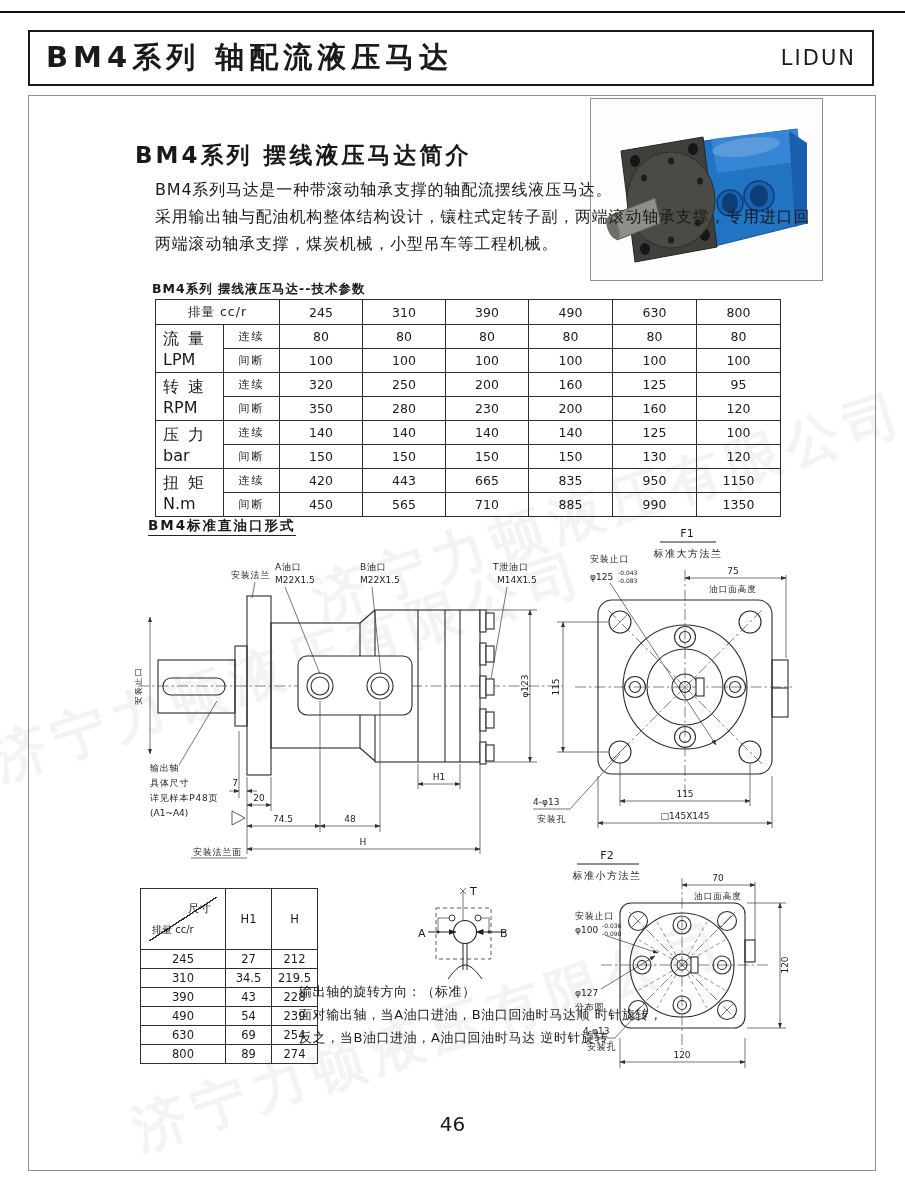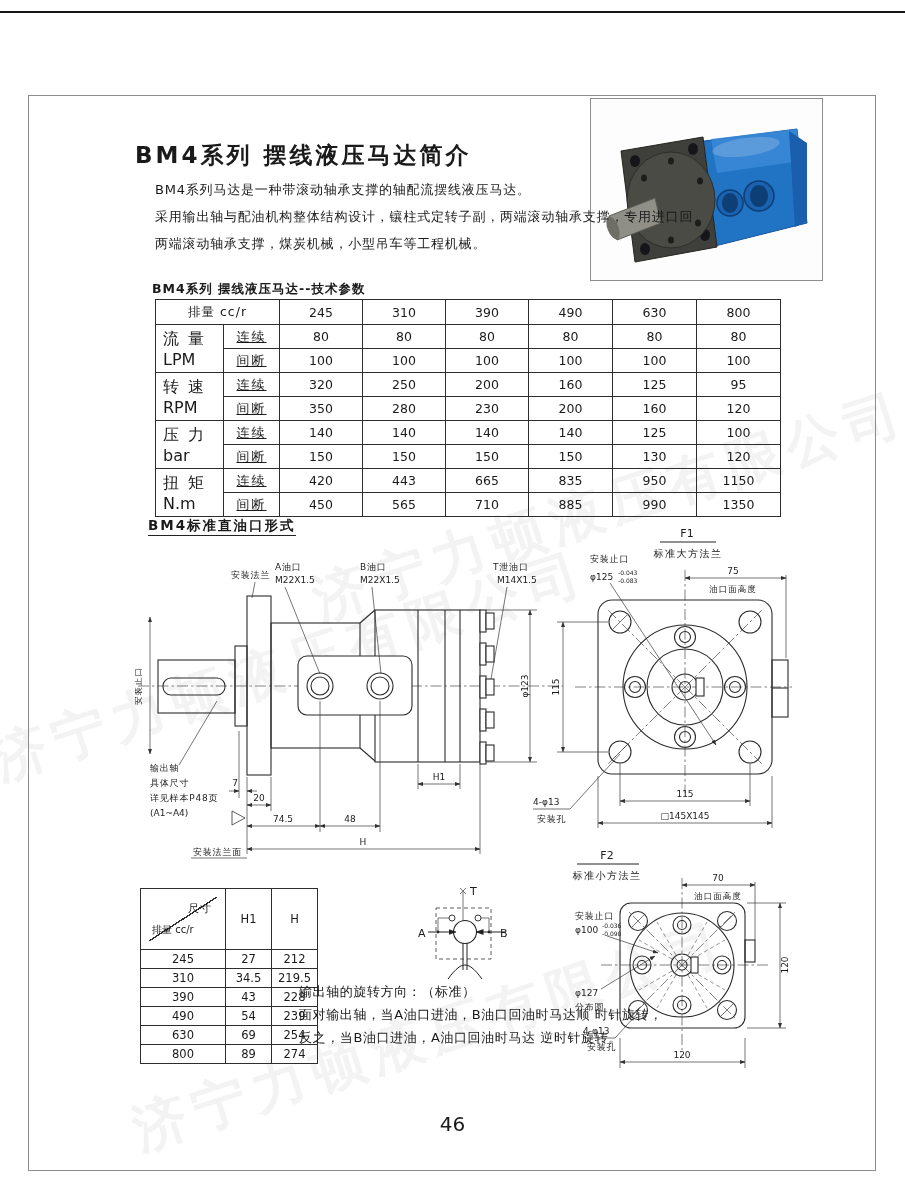--- a/index.html
+++ b/index.html
@@ -8,28 +8,28 @@
   .abs{position:absolute;}
   
   .topline{position:absolute;left:0;top:11px;width:905px;height:2px;background:#151515;}
   .hbox{position:absolute;left:28px;top:30px;width:846px;height:56px;border:2px solid #1a1a1a;
         display:flex;align-items:center;justify-content:space-between;padding:0 16px;box-sizing:border-box;}
   .htitle{font-size:29px;font-weight:bold;letter-spacing:5px;}
   .hbrand{font-size:21px;letter-spacing:2px;font-weight:500;}
   .cbox{position:absolute;left:28px;top:95px;width:848px;height:1076px;border:1px solid #8d8d8d;box-sizing:border-box;}
   
   .itit{position:absolute;left:135px;top:140px;font-size:23px;font-weight:bold;letter-spacing:3px;}
-  .intro{position:absolute;left:155px;top:176px;font-size:13px;letter-spacing:.8px;line-height:27px;white-space:nowrap;}
+  .intro{position:absolute;left:155px;top:176px;font-size:16px;letter-spacing:.8px;line-height:27px;white-space:nowrap;}
   .cap{position:absolute;left:152px;top:281px;font-size:12.5px;font-weight:bold;letter-spacing:1px;}
   
   .spec{position:absolute;left:155px;top:299px;border-collapse:collapse;table-layout:fixed;}
   .spec td{border:1.5px solid #2d2d2d;text-align:center;font-size:12.5px;padding:0;height:23px;}
   .spec .grp{text-align:left;padding-left:7px;font-size:16px;letter-spacing:2px;}
   .spec .grp .unit{letter-spacing:0;}
-  .spec .cond{font-size:13px;letter-spacing:2px;text-decoration:underline;}
+  .spec .cond{font-size:11px;letter-spacing:2px;}
   
   .dtit{position:absolute;left:148px;top:517px;font-size:13.5px;font-weight:bold;letter-spacing:2px;
         border-bottom:1.5px solid #222;}
   svg text{font-family:"DejaVu Sans","Liberation Sans",sans-serif;fill:#1b1b1b;}
   .ol{stroke:#2b2b2b;stroke-width:1.1;fill:none;}
   .olw{stroke:#2b2b2b;stroke-width:1.1;fill:#fff;}
   .dim{stroke:#3a3a3a;stroke-width:.7;fill:none;}
   .cl{stroke:#4a4a4a;stroke-width:.7;fill:none;stroke-dasharray:11 3 2.5 3;}
   .rad{stroke:#4a4a4a;stroke-width:.6;fill:none;stroke-dasharray:4 3;}
   .t8{font-size:8.5px;letter-spacing:1px;}
@@ -57,20 +57,24 @@
 <body>
 
 <div class="page">
 
   <div class="wm" style="left:-20px;top:630px;">济宁力顿液压有限公司</div>
   <div class="wm" style="left:300px;top:470px;">济宁力顿液压有限公司</div>
   <div class="wm" style="left:120px;top:1000px;">济宁力顿液压有限公司</div>
 
   <div class="topline"></div>
 
+  <div class="hbox">
+    <span class="htitle">BM4系列 轴配流液压马达</span>
+    <span class="hbrand">LIDUN</span>
+  </div>
 
   <div class="cbox"></div>
 
   <div class="photo">
     <svg width="231" height="181" viewBox="0 0 231 181">
       <polygon points="98,44 206,30 216,124 112,150" fill="#2173c4" stroke="#14549b" stroke-width="1"></polygon>
       <polygon points="120,40 206,30 210,62 126,74" fill="#3b8ad8" opacity="0.85"></polygon>
       <polygon points="198,32 216,44 216,122 204,128" fill="#1a5fae"></polygon>
       <circle cx="168" cy="97" r="15" fill="#1b62b0" stroke="#0d3e75" stroke-width="1.5"></circle>
       <ellipse cx="168" cy="97" rx="9" ry="11" fill="#0d3e75"></ellipse>

